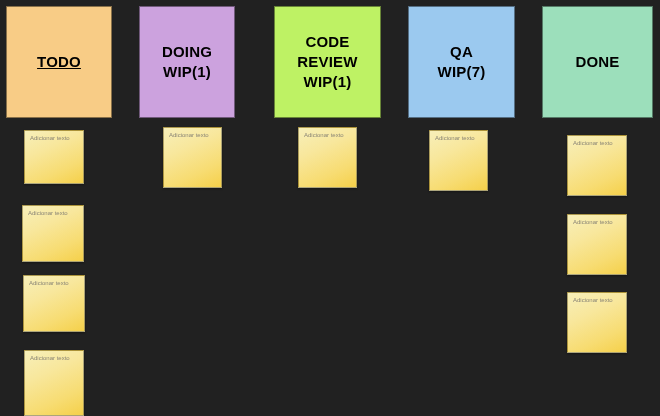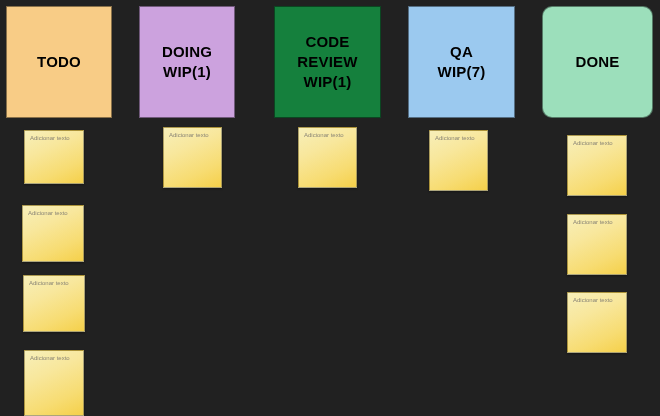--- a/index.html
+++ b/index.html
@@ -54,50 +54,50 @@
     font-family: "Liberation Sans", sans-serif;
     white-space: nowrap;
     overflow: hidden;
     user-select: none;
   }
 </style>
 </head>
 <body>
 
 <div id="board" style="background: rgb(33, 33, 33);">
-    <div class="column-header" style="left: 6px; top: 6px; width: 106px; height: 112px; background: rgb(248, 204, 134);">TODO</div>
+    <div class="column-header" style="left: 6px; top: 6px; width: 106px; height: 112px; background: rgb(248, 204, 134); text-decoration: underline;">TODO</div>
     <div class="sticky-note" style="left: 24px; top: 130px; width: 60px; height: 54px;">
       <div class="note-placeholder">Adicionar texto</div>
     </div>
     <div class="sticky-note" style="left: 22px; top: 205px; width: 62px; height: 57px;">
       <div class="note-placeholder">Adicionar texto</div>
     </div>
     <div class="sticky-note" style="left: 23px; top: 275px; width: 62px; height: 57px;">
       <div class="note-placeholder">Adicionar texto</div>
     </div>
     <div class="sticky-note" style="left: 24px; top: 350px; width: 60px; height: 66px;">
       <div class="note-placeholder">Adicionar texto</div>
     </div>
     <div class="column-header" style="left: 139px; top: 6px; width: 96px; height: 112px; background: rgb(204, 162, 222);">DOING
 WIP(1)</div>
     <div class="sticky-note" style="left: 163px; top: 127px; width: 59px; height: 61px;">
       <div class="note-placeholder">Adicionar texto</div>
     </div>
-    <div class="column-header" style="left: 274px; top: 6px; width: 107px; height: 112px; background: #15803d;">CODE
+    <div class="column-header" style="left: 274px; top: 6px; width: 107px; height: 112px; background: #bef264;">CODE
 REVIEW
 WIP(1)</div>
     <div class="sticky-note" style="left: 298px; top: 127px; width: 59px; height: 61px;">
       <div class="note-placeholder">Adicionar texto</div>
     </div>
     <div class="column-header" style="left: 408px; top: 6px; width: 107px; height: 112px; background: rgb(155, 201, 239);">QA
 WIP(7)</div>
     <div class="sticky-note" style="left: 429px; top: 130px; width: 59px; height: 61px;">
       <div class="note-placeholder">Adicionar texto</div>
     </div>
-    <div class="column-header" style="left: 542px; top: 6px; width: 111px; height: 112px; background: rgb(156, 223, 187); border-radius: 10px;">DONE</div>
+    <div class="column-header" style="left: 542px; top: 6px; width: 111px; height: 112px; background: rgb(156, 223, 187);">DONE</div>
     <div class="sticky-note" style="left: 567px; top: 135px; width: 60px; height: 61px;">
       <div class="note-placeholder">Adicionar texto</div>
     </div>
     <div class="sticky-note" style="left: 567px; top: 214px; width: 60px; height: 61px;">
       <div class="note-placeholder">Adicionar texto</div>
     </div>
     <div class="sticky-note" style="left: 567px; top: 292px; width: 60px; height: 61px;">
       <div class="note-placeholder">Adicionar texto</div>
     </div>
   </div>

